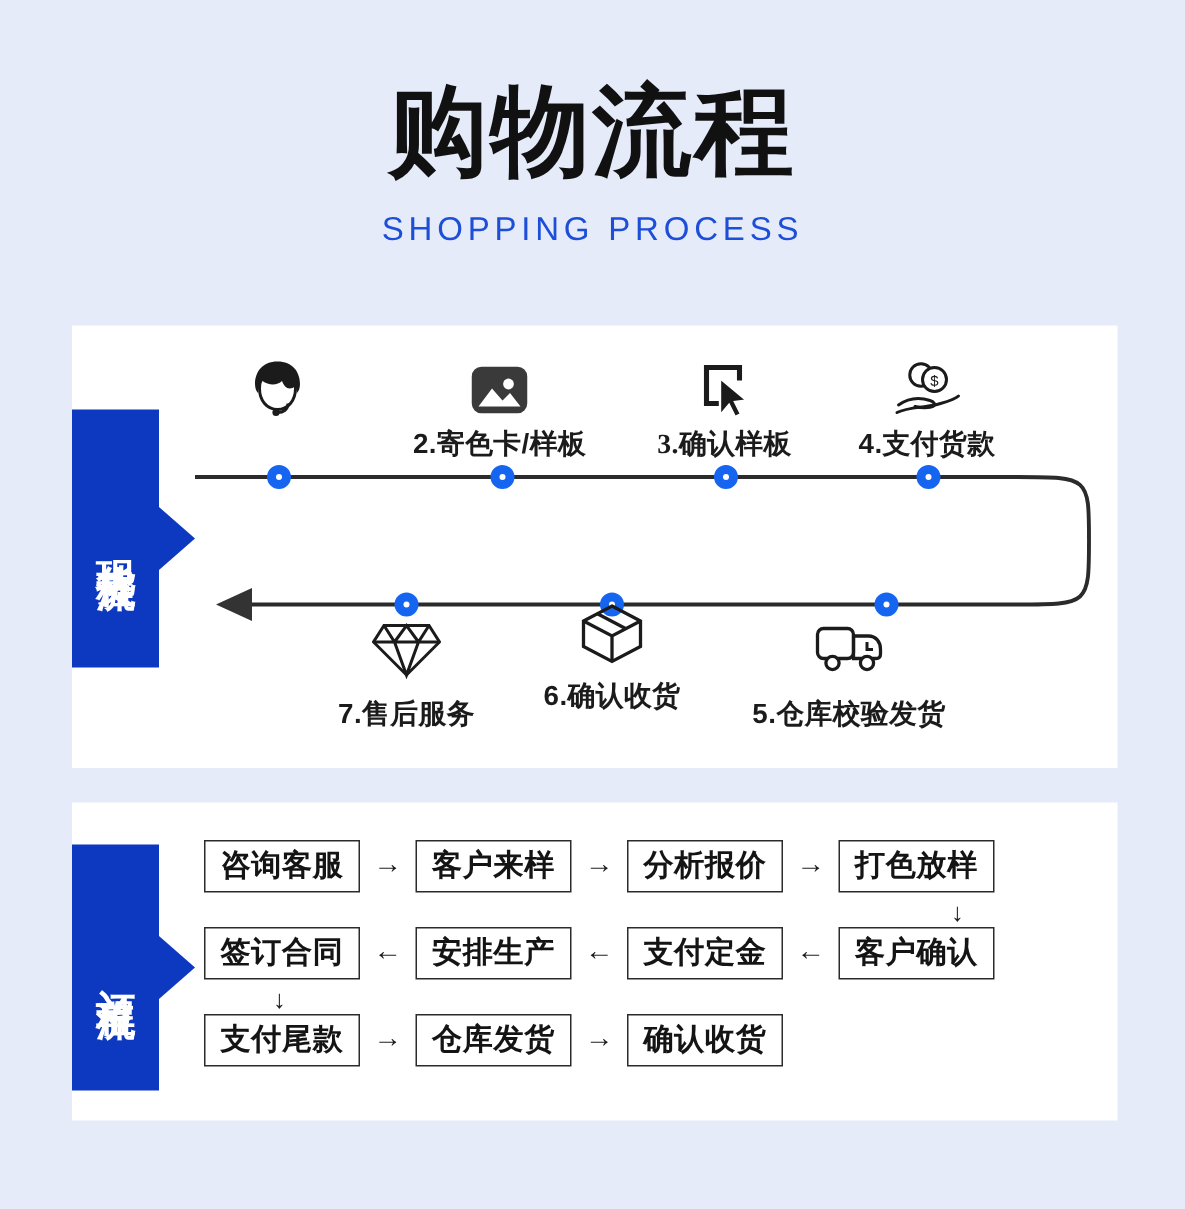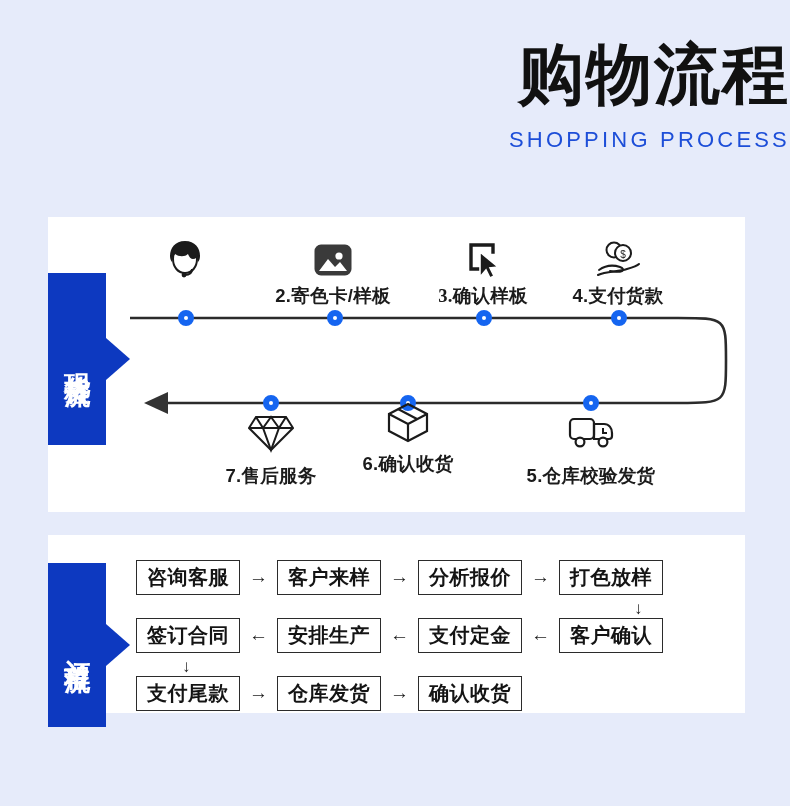--- a/index.html
+++ b/index.html
@@ -10,22 +10,22 @@
     width: 790px;
     height: 806px;
     background: #e6ebfa;
     font-family: "Liberation Sans", "DejaVu Sans", sans-serif;
     overflow: hidden;
     position: relative;
   }
 
   
   .header {
-    text-align: right;
-    padding-top: 38px;
+    text-align: center;
+    padding-top: 51px;
   }
   .main-title {
     font-size: 66px;
     font-weight: bold;
     color: #111111;
     letter-spacing: 2px;
     line-height: 1.1;
     margin: 0;
   }
   .sub-title {
@@ -37,21 +37,21 @@
   }
 
   
   .card {
     position: absolute;
     left: 48px;
     width: 697px;
     background: #ffffff;
   }
   #card-stock { top: 217px; height: 295px; }
-  #card-order { top: 535px; height: 178px; }
+  #card-order { top: 535px; height: 212px; }
 
   
   .badge {
     position: absolute;
     background: #0d39c0;
     color: #ffffff;
     font-weight: bold;
     display: flex;
     align-items: center;
     justify-content: center;
@@ -266,21 +266,21 @@
     <div class="node-icon">
       <svg width="44" height="42" viewBox="0 0 44 42">
         <path d="M22 3 L41 13 L41 30 L22 40 L3 30 L3 13 Z" fill="none" stroke="#1b1b1b" stroke-width="2.2"></path>
         <path d="M3 13 L22 23 L41 13 M22 23 L22 40" fill="none" stroke="#1b1b1b" stroke-width="2.2"></path>
         <path d="M12 8 L31 18" fill="none" stroke="#1b1b1b" stroke-width="2.2"></path>
       </svg>
     </div>
     <div class="node-label">6.确认收货</div>
   </div>
 
-  <div class="node node-bottom" style="left:463px; top:196px;">
+  <div class="node node-bottom" style="left:438px; top:196px;">
     <div class="node-icon">
       <svg width="48" height="38" viewBox="0 0 48 38">
         <rect x="3" y="6" width="24" height="20" rx="4" fill="none" stroke="#1b1b1b" stroke-width="2.2"></rect>
         <path d="M27 11 L37 11 C42 11 45 15 45 20 L45 23 C45 25 44 26 42 26 L27 26 Z" fill="none" stroke="#1b1b1b" stroke-width="2.2"></path>
         <circle cx="13" cy="29" r="4.4" fill="#ffffff" stroke="#1b1b1b" stroke-width="2.2"></circle>
         <circle cx="36" cy="29" r="4.4" fill="#ffffff" stroke="#1b1b1b" stroke-width="2.2"></circle>
         <path d="M36 15 L36 20 L40 20" fill="none" stroke="#1b1b1b" stroke-width="2"></path>
       </svg>
     </div>
     <div class="node-label">5.仓库校验发货</div>

